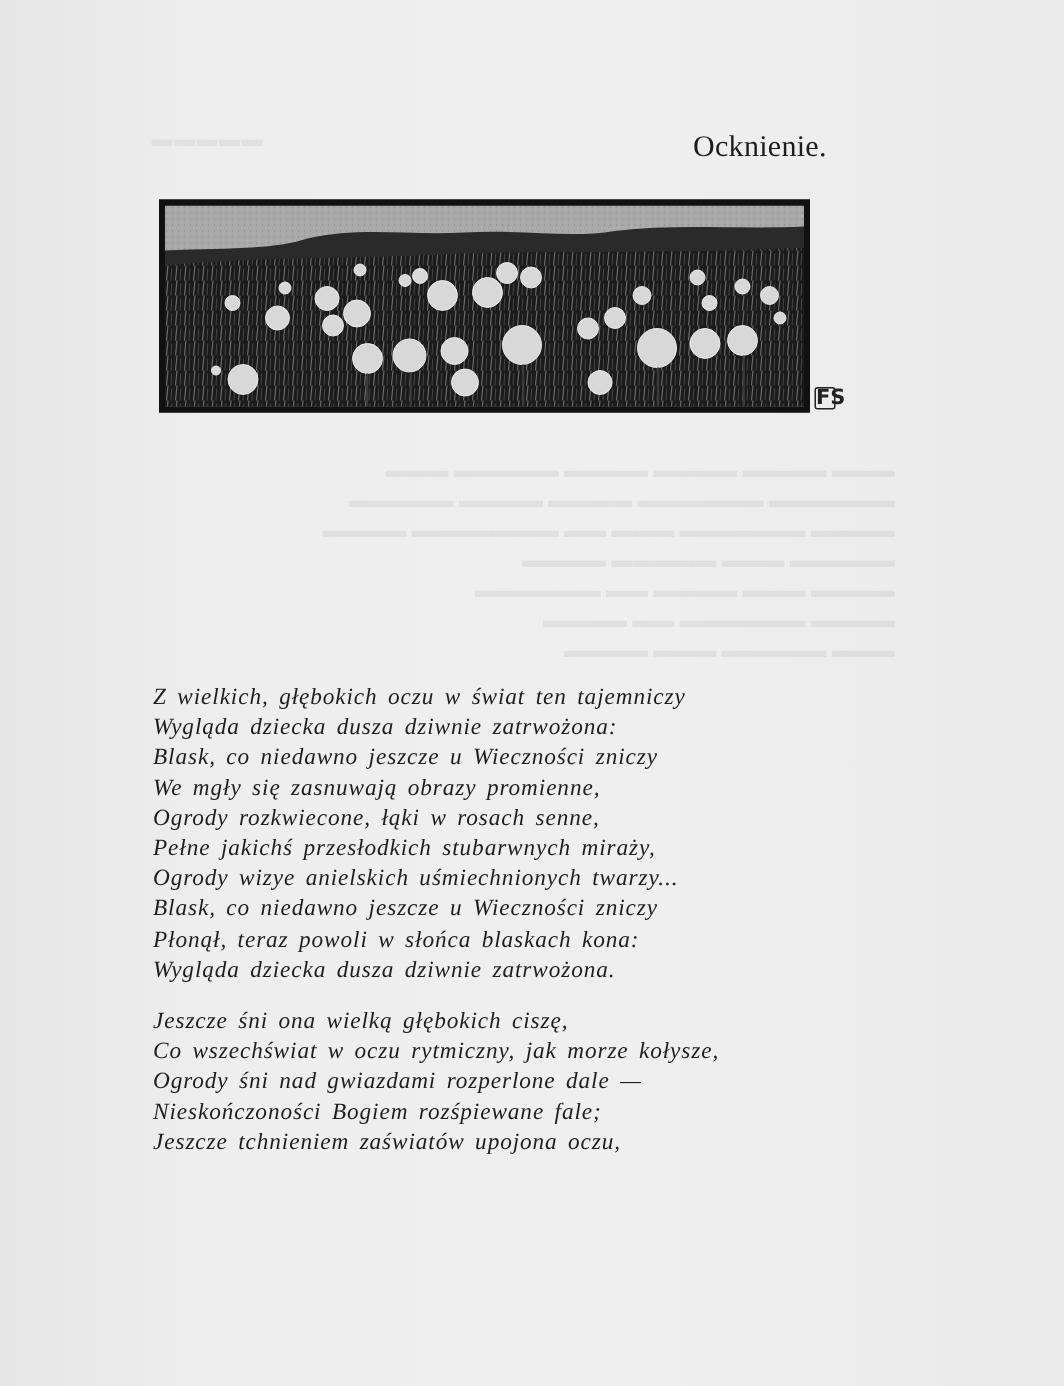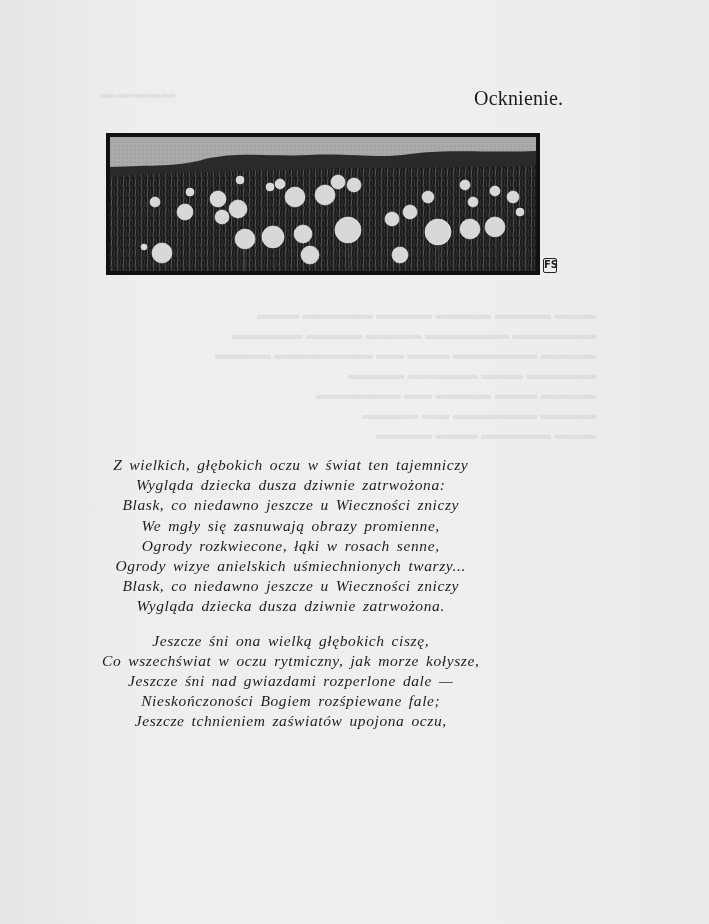--- a/index.html
+++ b/index.html
@@ -16,21 +16,21 @@
       color: #1a1a1a;
     }
     .page {
       position: absolute;
       left: 0; top: 0;
       width: 709px; height: 924px;
       background: linear-gradient(90deg, #e6e6e6 0%, #eeeeee 20%, #efefef 60%, #eaeaea 100%);
     }
     .title {
       position: absolute;
-      left: 474px;
+      left: 462px;
       top: 87px;
       font-size: 20px;
       letter-spacing: 0.2px;
       color: #1c1c1c;
     }
     .illustration {
       position: absolute;
       left: 106px;
       top: 133px;
       width: 434px;
@@ -46,41 +46,40 @@
     }
     .monogram {
       position: absolute;
       left: 543px;
       top: 258px;
       width: 14px;
       height: 15px;
       border: 1.5px solid #222;
       border-radius: 2px;
       box-sizing: border-box;
-      font-size: 10px;
+      font-size: 14px;
       line-height: 12px;
       text-align: center;
       color: #222;
       font-family: "DejaVu Sans", sans-serif;
       font-weight: bold;
     }
     .poem {
       position: absolute;
       left: 102px;
       top: 455px;
       font-style: italic;
       font-size: 15.5px;
       line-height: 20.2px;
       color: #1e1e1e;
       letter-spacing: 0.6px;
       word-spacing: 2.5px;
     }
     .stanza {
       margin: 0;
-      text-align: center;
     }
     .stanza + .stanza {
       margin-top: 14px;
     }
     .line {
       display: block;
       white-space: nowrap;
     }
     .bleed {
       position: absolute;
@@ -175,26 +174,28 @@
 
   <div class="monogram">FS</div>
 
   <div class="poem">
     <div class="stanza">
       <span class="line">Z wielkich, głębokich oczu w świat ten tajemniczy</span>
       <span class="line">Wygląda dziecka dusza dziwnie zatrwożona:</span>
       <span class="line">Blask, co niedawno jeszcze u Wieczności zniczy</span>
       <span class="line">We mgły się zasnuwają obrazy promienne,</span>
       <span class="line">Ogrody rozkwiecone, łąki w rosach senne,</span>
+      <span class="line">Pełne jakichś przesłodkich stubarwnych miraży,</span>
       <span class="line">Ogrody wizye anielskich uśmiechnionych twarzy...</span>
       <span class="line">Blask, co niedawno jeszcze u Wieczności zniczy</span>
+      <span class="line">Płonął, teraz powoli w słońca blaskach kona:</span>
       <span class="line">Wygląda dziecka dusza dziwnie zatrwożona.</span>
     </div>
     <div class="stanza">
       <span class="line">Jeszcze śni ona wielką głębokich ciszę,</span>
       <span class="line">Co wszechświat w oczu rytmiczny, jak morze kołysze,</span>
-      <span class="line">Jeszcze śni nad gwiazdami rozperlone dale —</span>
+      <span class="line">Ogrody śni nad gwiazdami rozperlone dale —</span>
       <span class="line">Nieskończoności Bogiem rozśpiewane fale;</span>
       <span class="line">Jeszcze tchnieniem zaświatów upojona oczu,</span>
     </div>
   </div>
 
 </div>
 
 </body></html>

